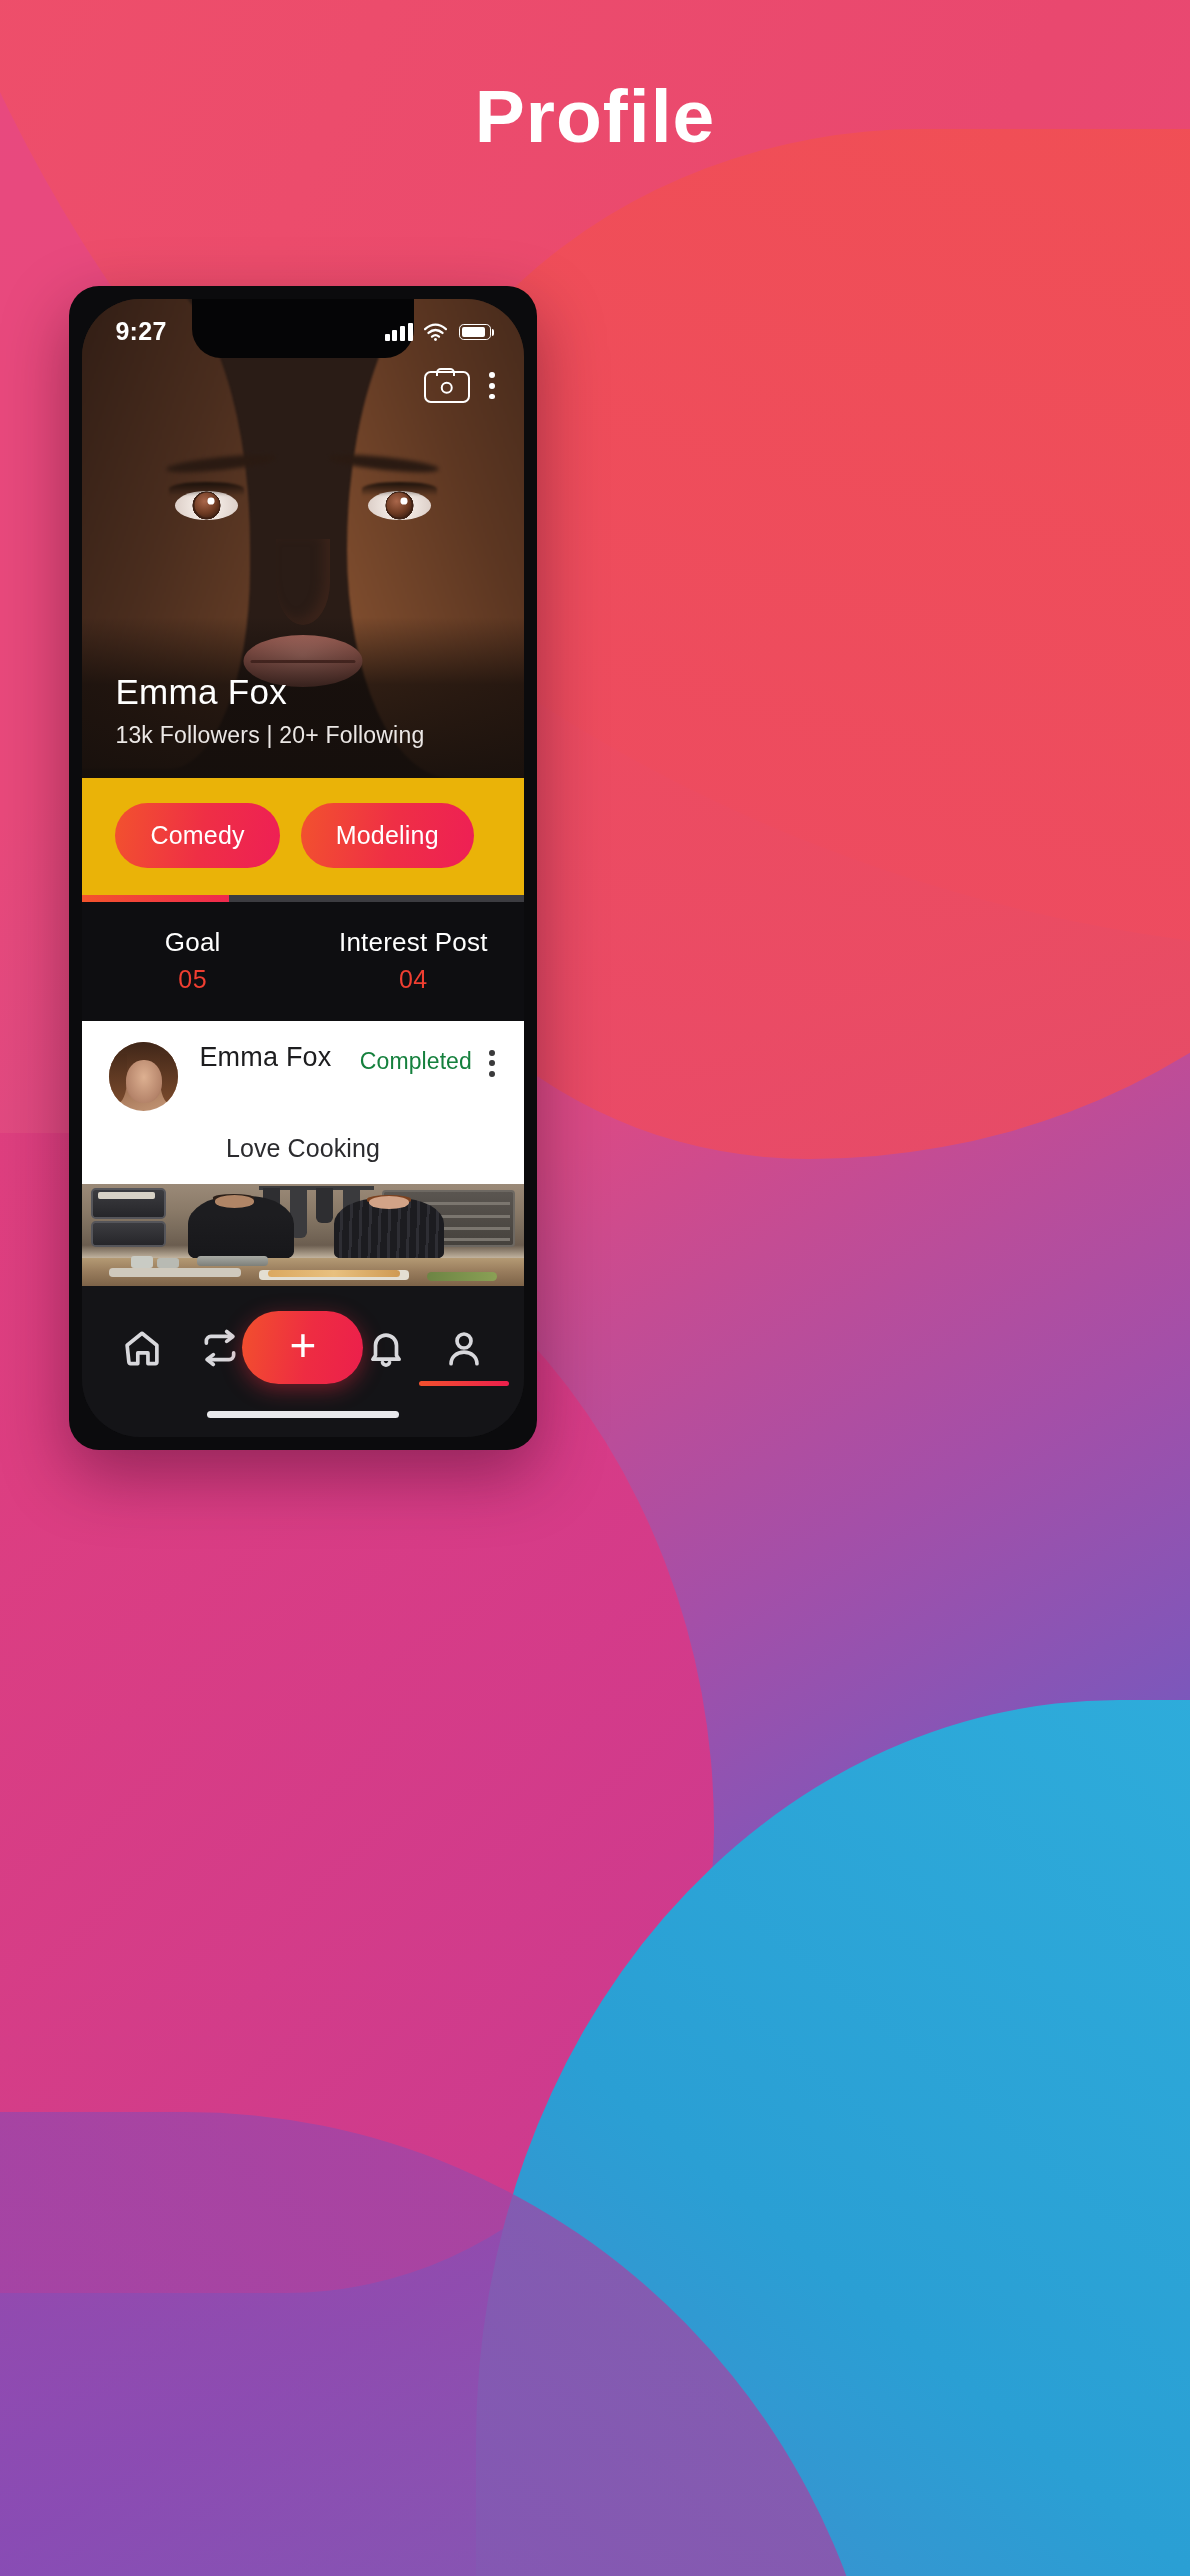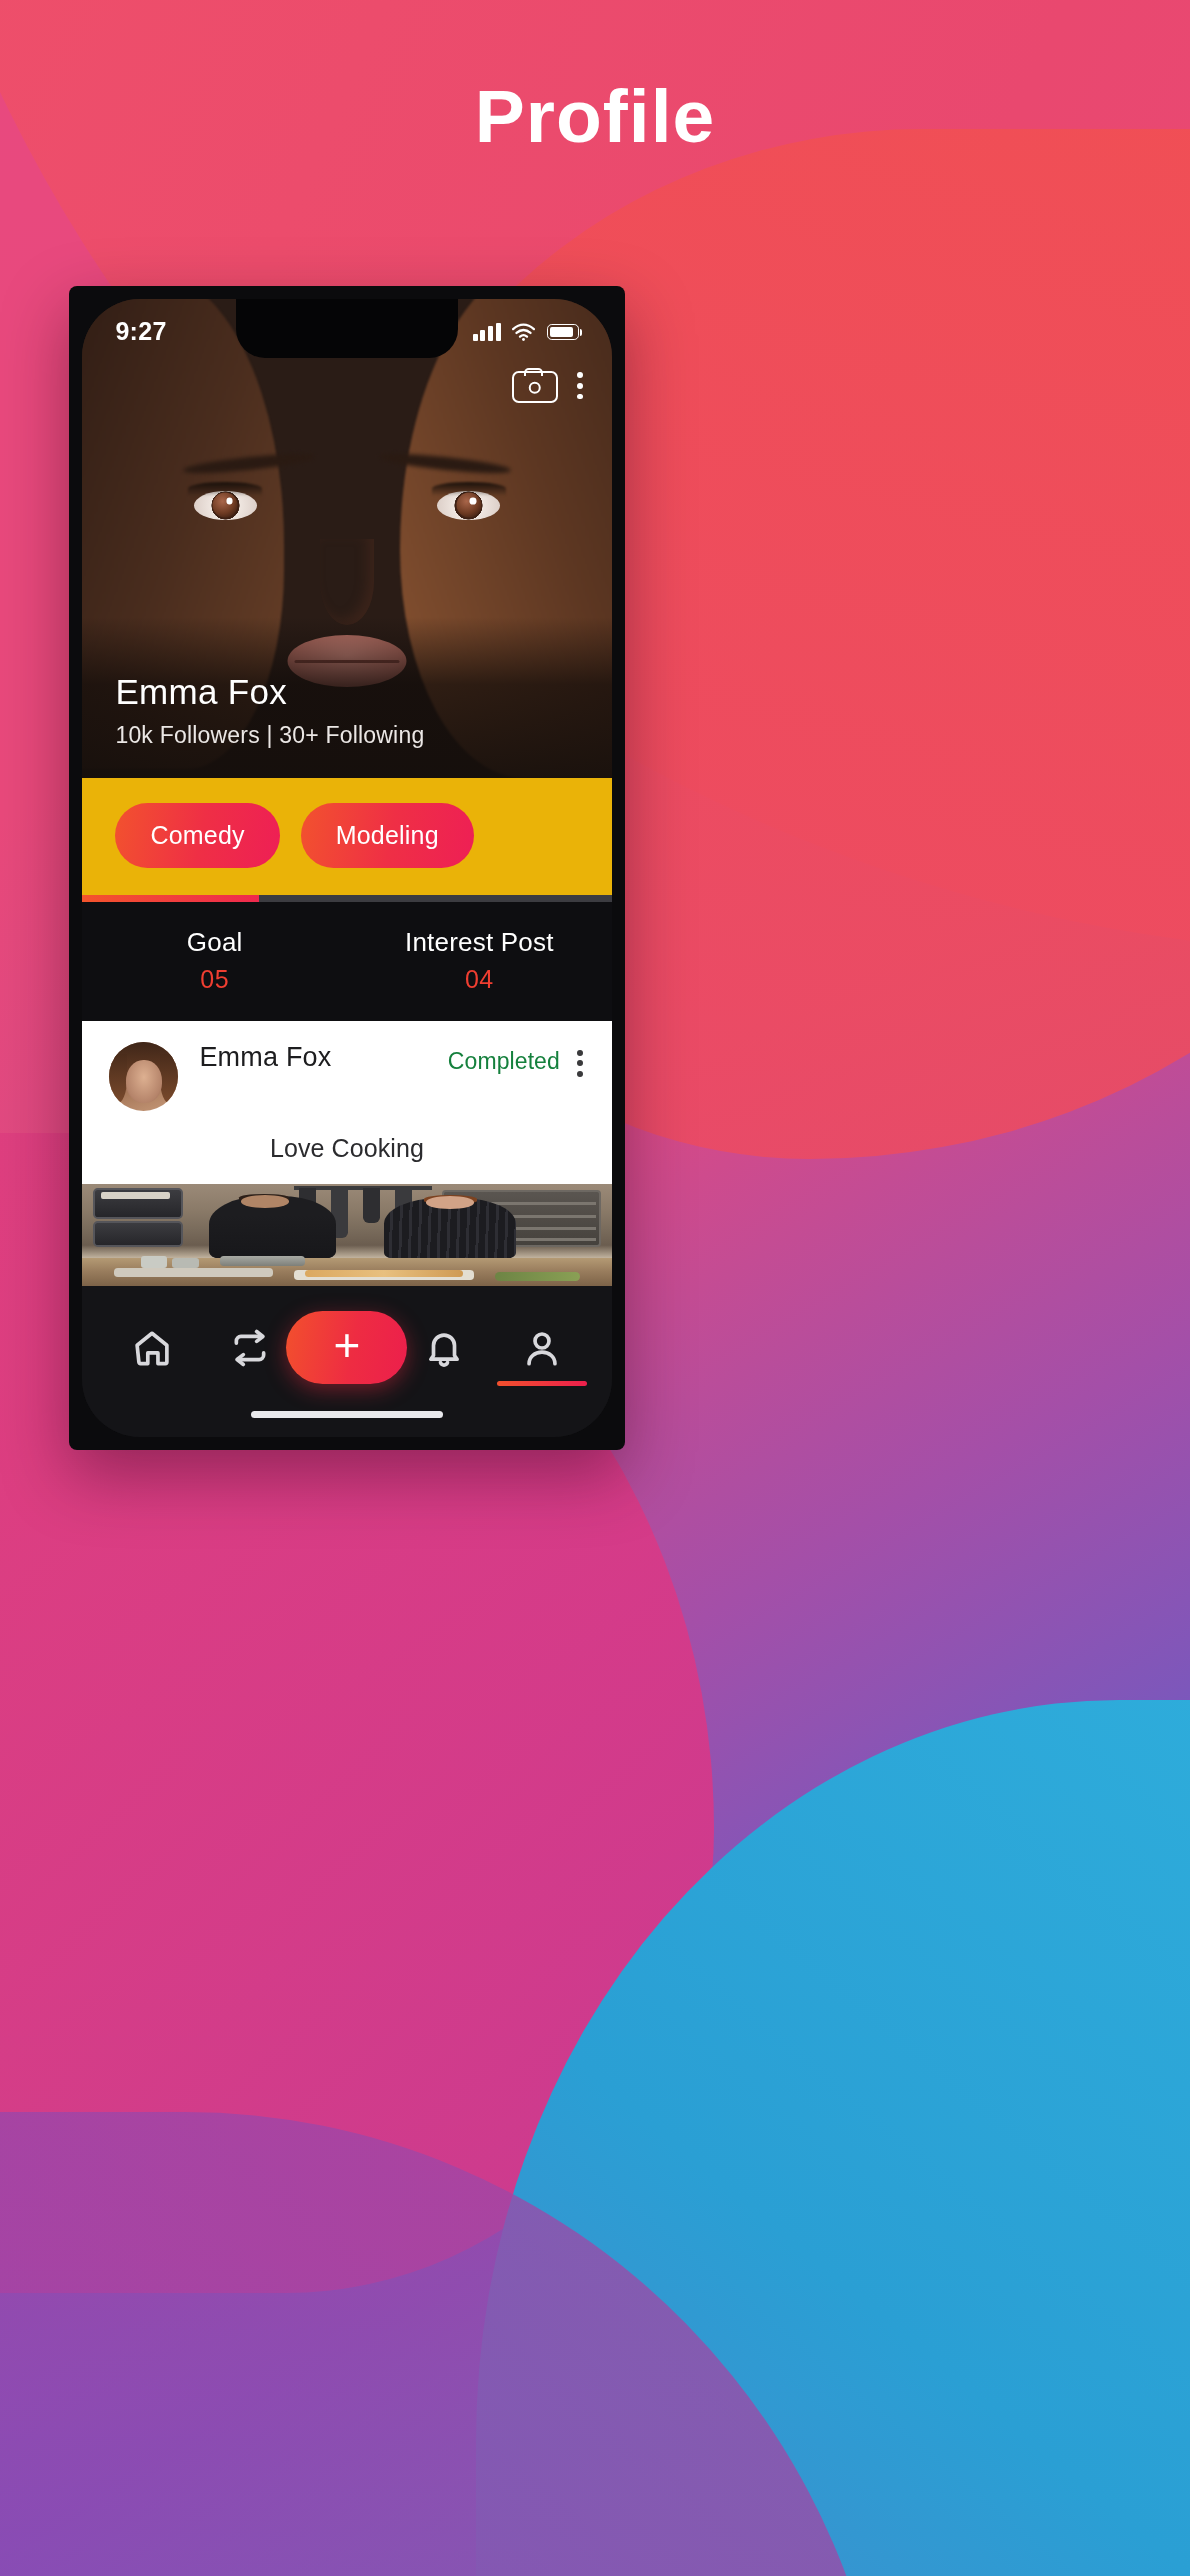--- a/index.html
+++ b/index.html
@@ -49,23 +49,23 @@
   
   .hero-title {
     position:absolute; top:73px; left:0; right:0; z-index:3;
     text-align:center; color:#ffffff;
     font-size:75px; font-weight:bold; letter-spacing:1px;
   }
 
   
   .phone {
     position:absolute; left:69px; top:286px;
-    width:556px; height:1164px;
+    width:468px; height:1164px;
     background:#0b0b0d;
-    border-radius:8px;
+    border-radius:30px;
     box-shadow:0 25px 67px rgba(40,0,25,.40);
     padding:13.4px;
     z-index:4;
   }
   .screen {
     position:relative; width:100%; height:100%;
     background:#121214; border-radius:58px; overflow:hidden;
     display:flex; flex-direction:column;
   }
   .notch {
@@ -350,21 +350,21 @@
         <div class="dots-v">
             <i></i>
             <i></i>
             <i></i>
           </div>
       </div>
 
       <div class="hero-fade"></div>
       <div class="hero-meta">
         <div class="hero-name">Emma Fox</div>
-        <div class="hero-sub">10k Followers | 30+ Following</div>
+        <div class="hero-sub">13k Followers | 20+ Following</div>
       </div>
     </div>
 
     <div class="tags">
       <div class="tag">Comedy</div>
       <div class="tag">Modeling</div>
     </div>
 
     <div class="segbar">
       <span class="on"></span>

